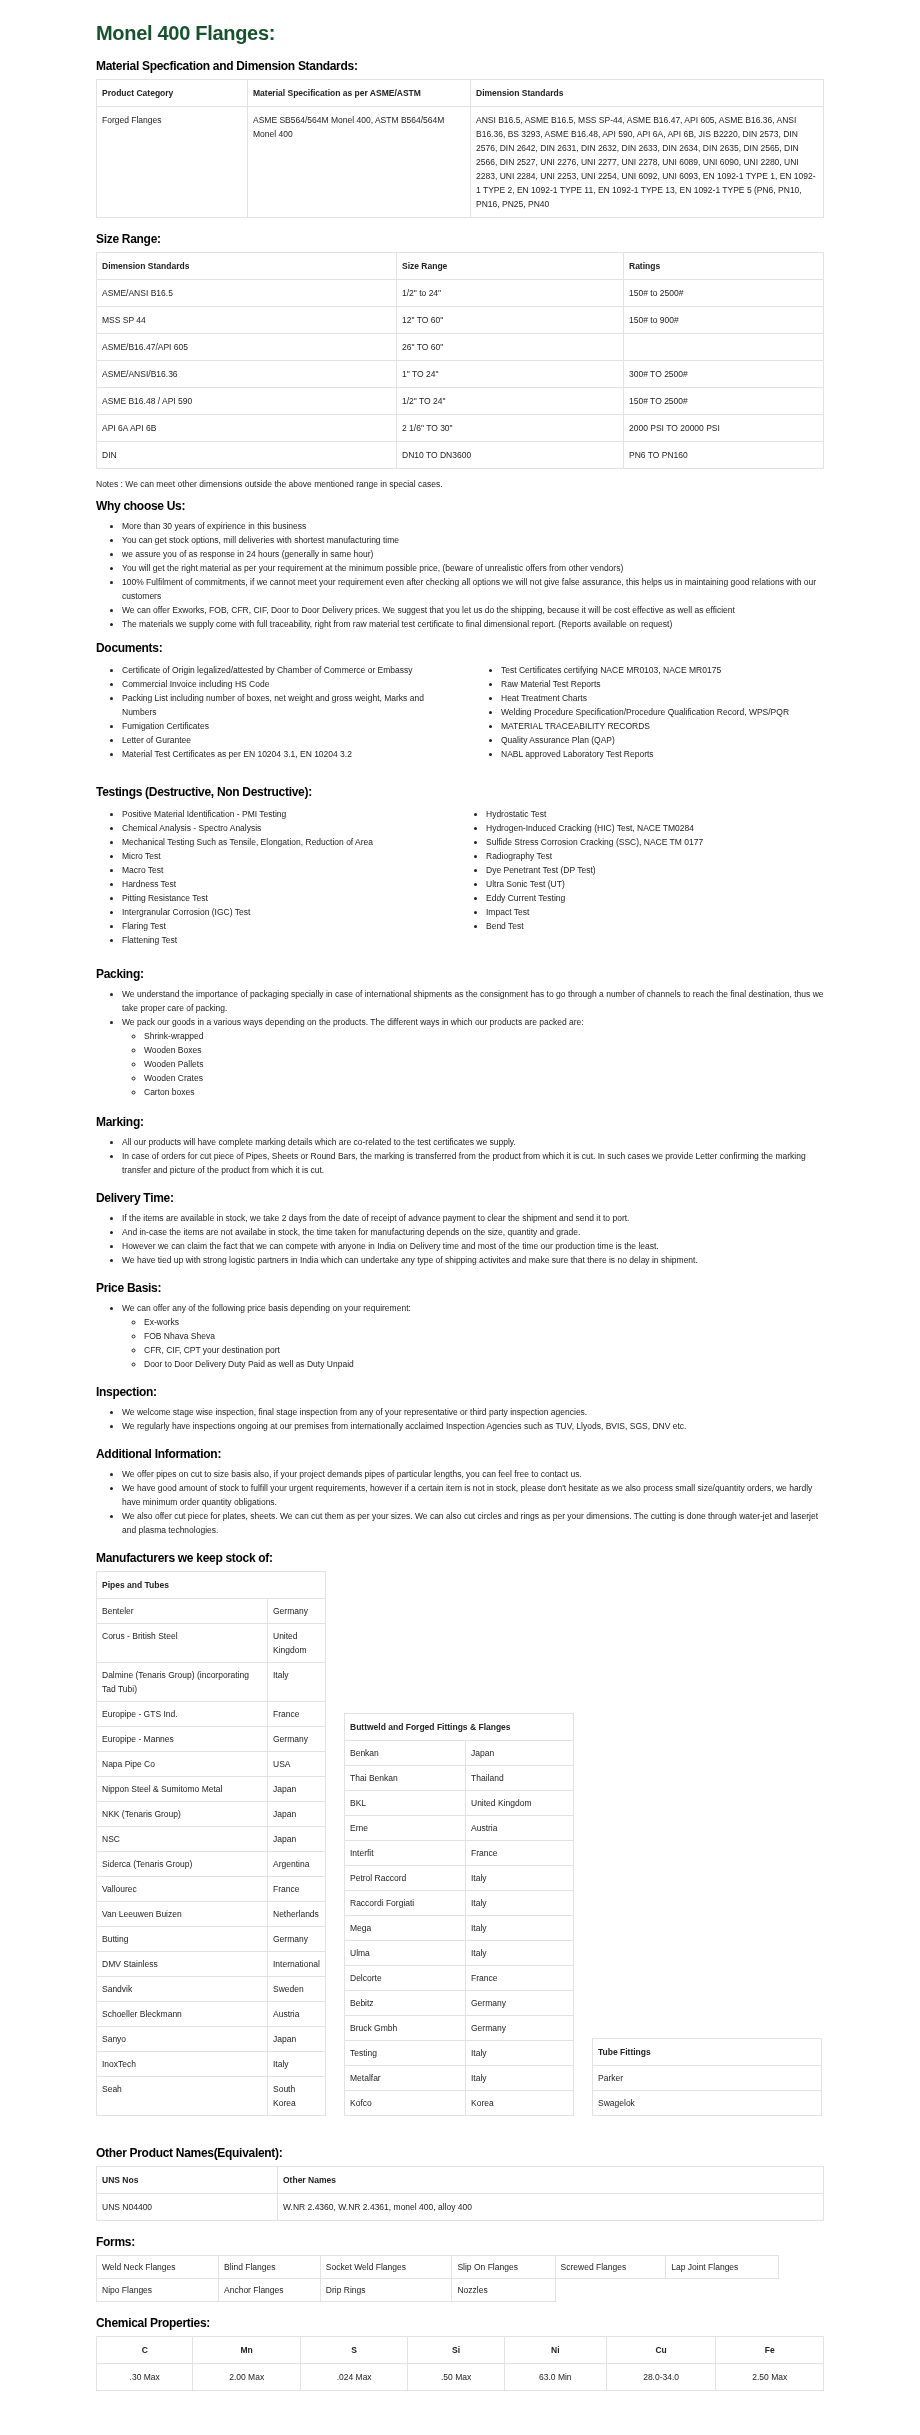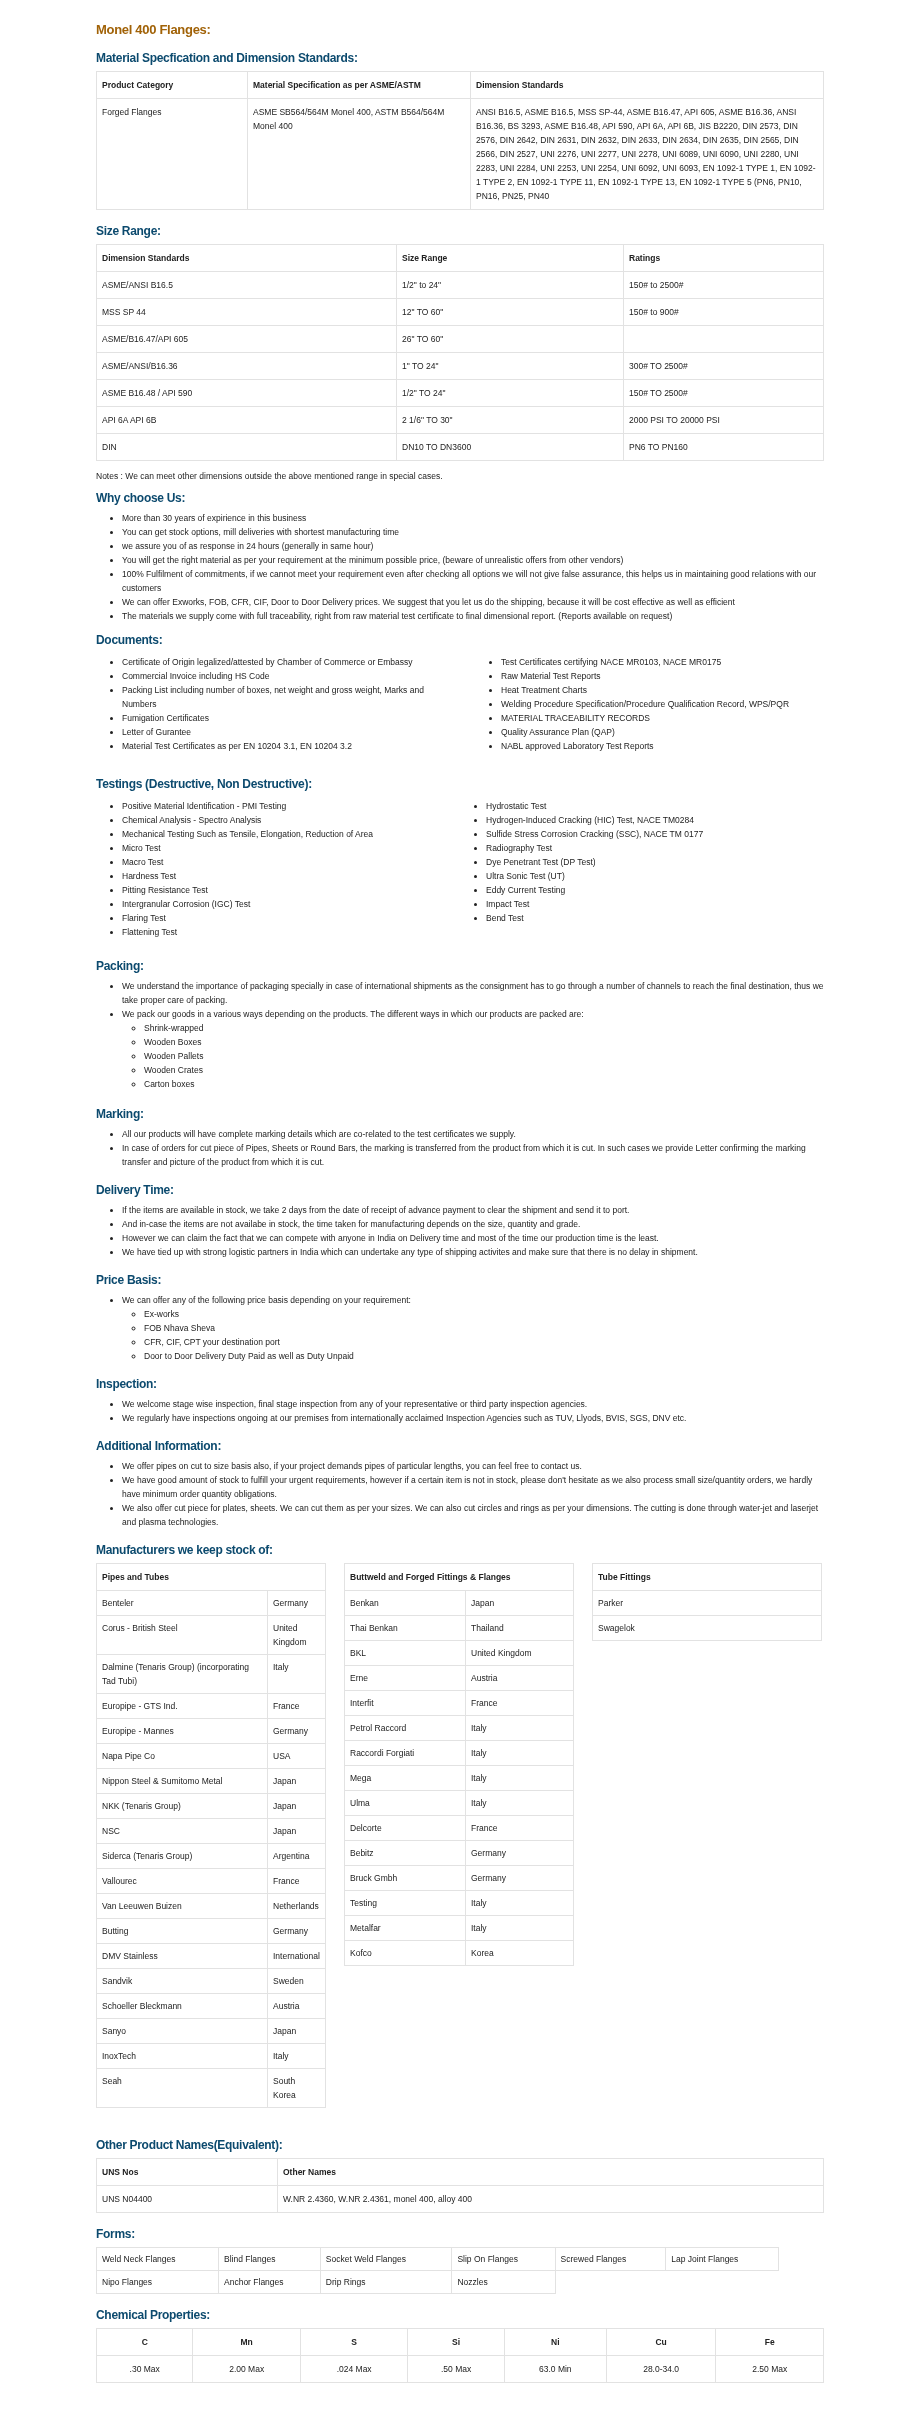--- a/index.html
+++ b/index.html
@@ -1,33 +1,33 @@
 <!DOCTYPE html>
 <html><head>
 <meta charset="utf-8">
 <style>
   html, body { margin:0; padding:0; background:#ffffff; }
   body { width:920px; font-family:"Liberation Sans", sans-serif; color:#222; font-size:9px; }
   .page { padding:18px 96px 20px 96px; }
-  h1 { font-family:"Liberation Sans", sans-serif; font-size:13px; color:#a16207; margin:4px 0 14px 0; font-weight:bold; letter-spacing:-0.3px; }
-  h2 { font-family:"Liberation Sans", sans-serif; font-size:12px; color:#0c4a6e; margin:10px 0 6px 0; font-weight:bold; letter-spacing:-0.3px; }
+  h1 { font-family:"Liberation Sans", sans-serif; font-size:20px; color:#14532d; margin:4px 0 14px 0; font-weight:bold; letter-spacing:-0.3px; }
+  h2 { font-family:"Liberation Sans", sans-serif; font-size:12px; color:#000000; margin:10px 0 6px 0; font-weight:bold; letter-spacing:-0.3px; }
   table { border-collapse:collapse; width:100%; }
   td, th { border:1px solid #e2e2e2; padding:6px 5px; text-align:left; vertical-align:top; font-size:8.5px; line-height:14px; }
   th { font-weight:bold; }
   .spec td:nth-child(1){ width:140px; }
   .spec td:nth-child(2){ width:212px; }
   .size td:nth-child(1){ width:289px; }
   .size td:nth-child(2){ width:216px; }
   .note { margin:10px 0 10px 0; font-size:8.5px; }
   ul { margin:2px 0 10px 0; padding-left:26px; }
   ul li { font-size:8.5px; line-height:14px; }
   ul ul { list-style:circle; padding-left:22px; margin:0; }
   .cols { display:flex; }
   .cols > ul { flex:1; }
-  .mfr { display:flex; gap:18px; align-items:flex-start; margin-bottom:30px; }
+  .mfr { display:flex; gap:18px; align-items:flex-end; margin-bottom:30px; }
   .mfr table { width:230px; }
   .mfr td { padding:5px 5px; }
   .mfr .t1 td:nth-child(1){ width:160px; }
   .mfr .t2 td:nth-child(1){ width:110px;border-radius:11px; }
   .other td:nth-child(1){ width:170px; }
   .forms { width:580px; }
   .forms td { padding:4px 5px; }
   .chem td, .chem th { text-align:center; }
   .blank { border:none; }
 </style>

